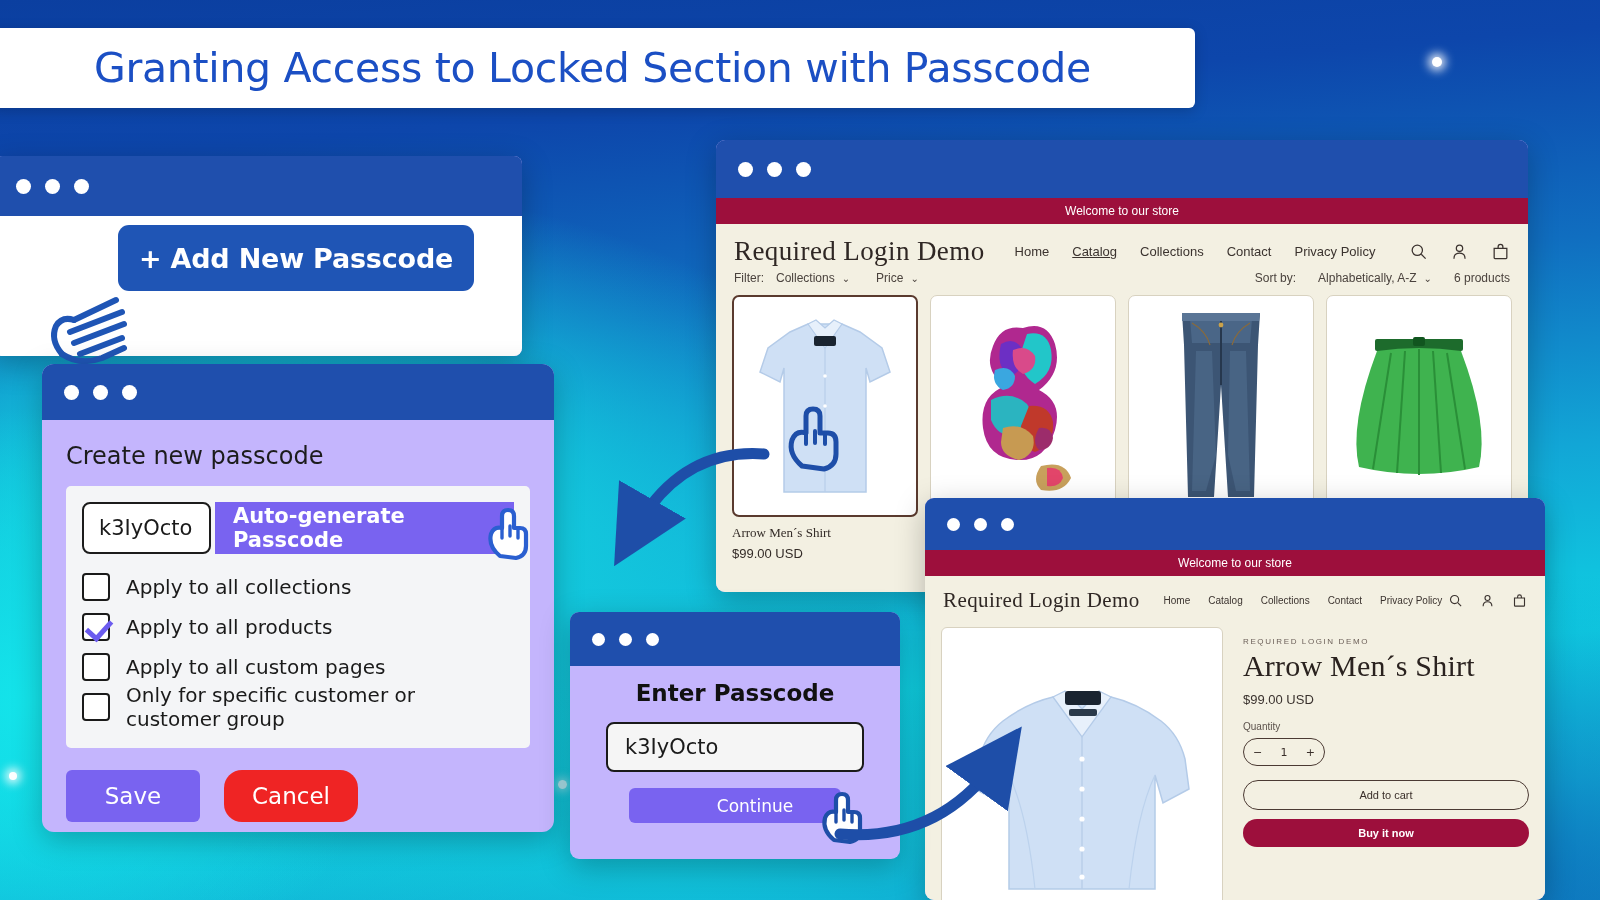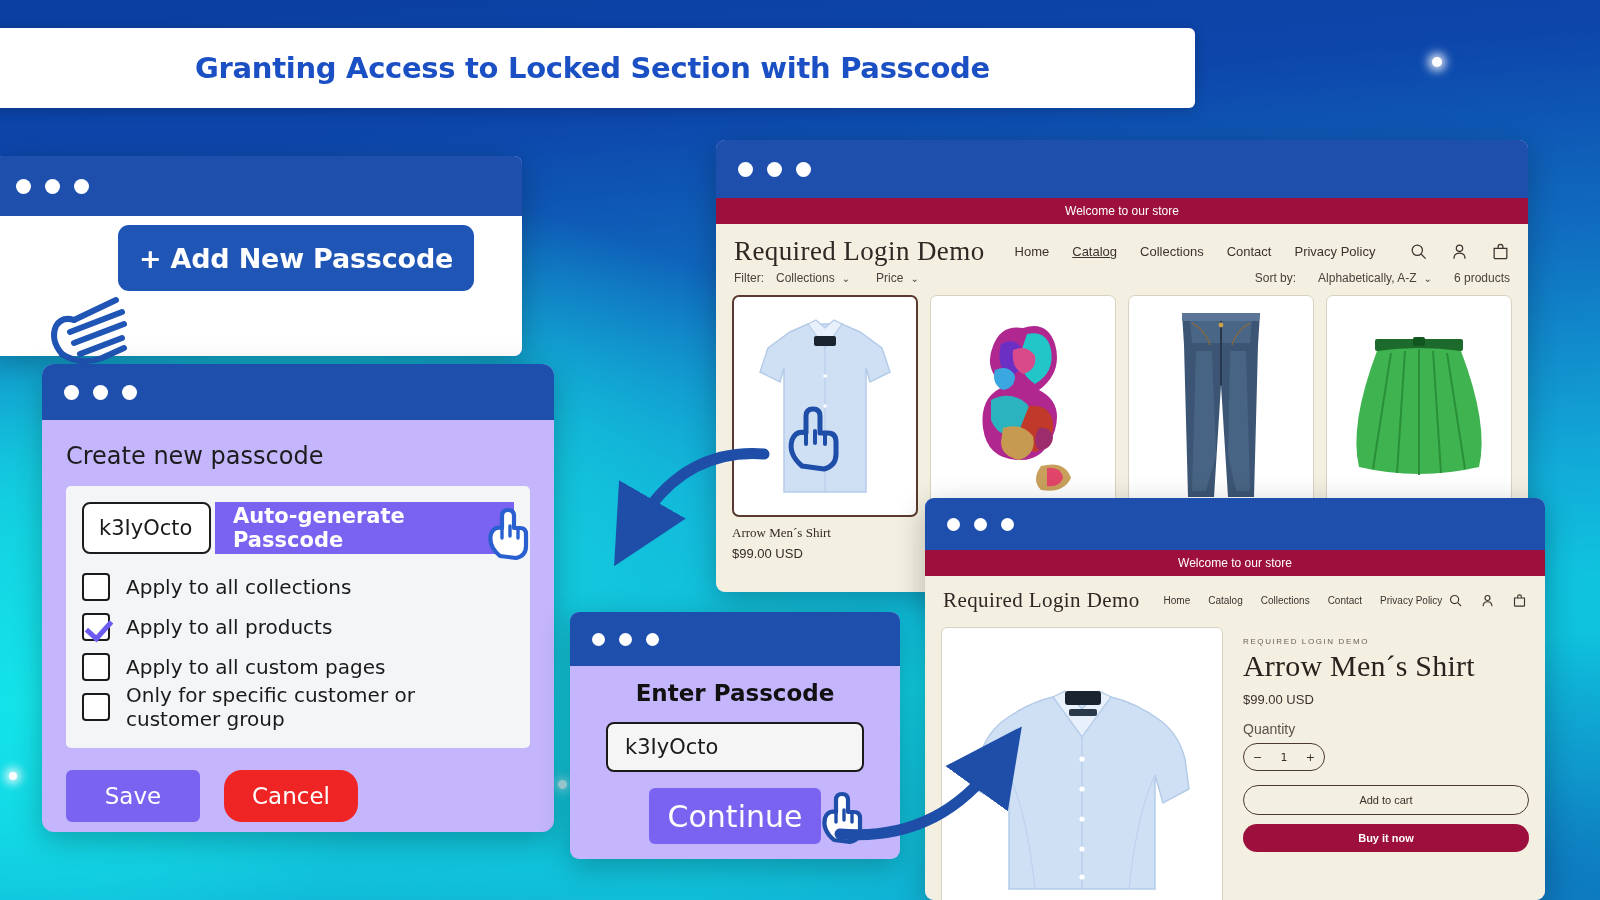--- a/index.html
+++ b/index.html
@@ -20,21 +20,21 @@
       radial-gradient(ellipse 700px 300px at 42% 95%, rgba(16,200,220,.75) 0%, rgba(16,200,220,0) 70%),
       radial-gradient(ellipse 600px 420px at 95% 96%, rgba(12,90,180,.55) 0%, rgba(12,90,180,0) 70%);
   }
   .sparkle{position:absolute;border-radius:50%;background:#fff;
     box-shadow:0 0 10px 4px rgba(255,255,255,.85);pointer-events:none;}
 
   
   #title-card{position:absolute;left:-10px;top:28px;width:1205px;height:80px;
     background:#fff;border-radius:6px;box-shadow:0 3px 14px rgba(0,0,0,.18);
     display:flex;align-items:center;justify-content:center;}
-  #title-card h1{margin:4px;font-size:29px;font-weight:bold;color:#1b4fc4;
+  #title-card h1{margin:4px;font-size:41px;font-weight:normal;color:#1b4fc4;
     letter-spacing:-.3px;white-space:nowrap;
     font-family:"DejaVu Sans","Liberation Sans",sans-serif;}
 
   
   .win{position:absolute;background:#c4b5fd;border-radius:10px;overflow:hidden;
     box-shadow:0 8px 30px rgba(0,0,0,.25);}
   .chrome{background:#1f4fad;display:flex;align-items:center;gap:14px;padding-left:22px;}
   .dot{width:15px;height:15px;border-radius:50%;background:#fff;}
   .dot.sm{width:13px;height:13px;}
 
@@ -100,36 +100,36 @@
   .card .pr{font-family:"Liberation Sans",sans-serif;font-size:13px;color:#332b27;margin-top:5px;}
 
   
   #win-pass{left:570px;top:612px;width:330px;height:247px;border-radius:9px;z-index:8;}
   #win-pass .chrome{height:54px;}
   #win-pass .body{text-align:center;padding-top:14px;}
   #pass-title{font-size:23px;font-weight:bold;color:#111;}
   #pass-input{margin:16px auto 0 auto;width:258px;height:50px;background:#f5f5f5;
     border:2px solid #1a1a1a;border-radius:8px;display:flex;align-items:center;
     padding-left:17px;box-sizing:border-box;font-size:21px;color:#1a1a1a;}
-  #btn-continue{margin:16px auto 0 auto;width:172px;height:56px;background:#7963f0;
+  #btn-continue{margin:16px auto 0 auto;width:172px;height:35px;background:#7963f0;
     color:#fff;border-radius:6px;display:flex;align-items:center;justify-content:center;
-    font-size:30px;}
+    font-size:17px;padding-left:40px;}
 
   
   #win-detail{left:925px;top:498px;width:620px;height:402px;border-radius:9px;z-index:7;}
   #win-detail .chrome{height:52px;}
   .pdp{display:flex;padding:14px 16px 0 16px;gap:20px;}
   .pdp-img{width:280px;height:320px;background:#fff;border:1px solid #d8d2c0;
     border-radius:6px;position:relative;overflow:hidden;}
   .pdp-info{flex:1;padding-top:10px;}
   .vendor{font-size:8px;letter-spacing:1.6px;color:#6b5f58;font-family:"Liberation Sans",sans-serif;}
   .pdp-title{font-family:"Liberation Serif","DejaVu Serif",serif;font-size:30px;
     color:#2a221f;margin-top:3px;letter-spacing:.2px;}
   .pdp-price{font-family:"Liberation Sans",sans-serif;font-size:13px;color:#3a322e;margin-top:9px;}
-  .qty-lbl{font-size:14px;color:#5c524c;margin-top:14px;font-family:"Liberation Sans",sans-serif;}
+  .qty-lbl{font-size:10px;color:#5c524c;margin-top:14px;font-family:"Liberation Sans",sans-serif;}
   .stepper{margin-top:6px;width:82px;height:28px;border:1px solid #4b3a33;border-radius:16px;
     display:flex;align-items:center;justify-content:space-between;padding:0 9px;
     box-sizing:border-box;font-size:11px;color:#3a2f2a;}
   .btn-cart{margin-top:14px;height:28px;border:1px solid #4b3a33;border-radius:16px;
     display:flex;align-items:center;justify-content:center;font-size:11px;color:#3a2f2a;
     font-family:"Liberation Sans",sans-serif;}
   .btn-buy{margin-top:9px;height:28px;background:#9d0f3c;border-radius:16px;
     display:flex;align-items:center;justify-content:center;font-size:11px;color:#fff;
     font-weight:bold;font-family:"Liberation Sans",sans-serif;}
 

